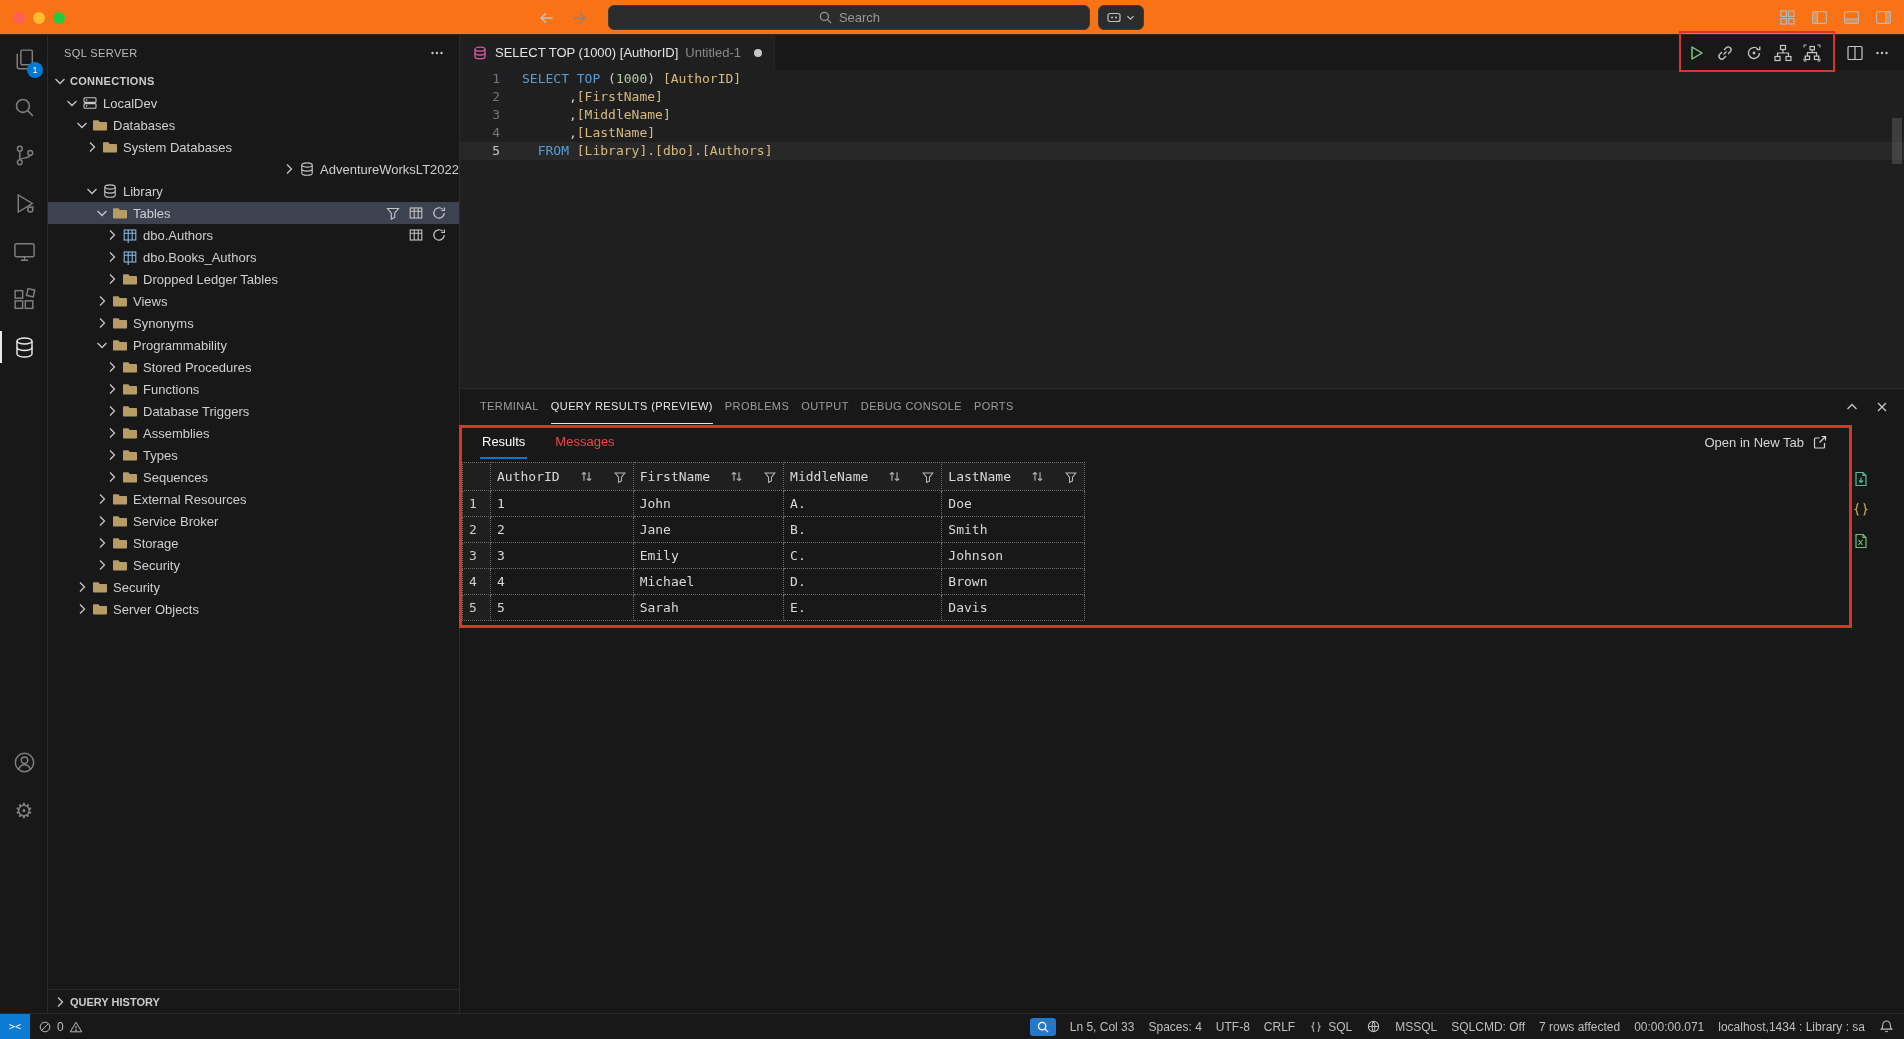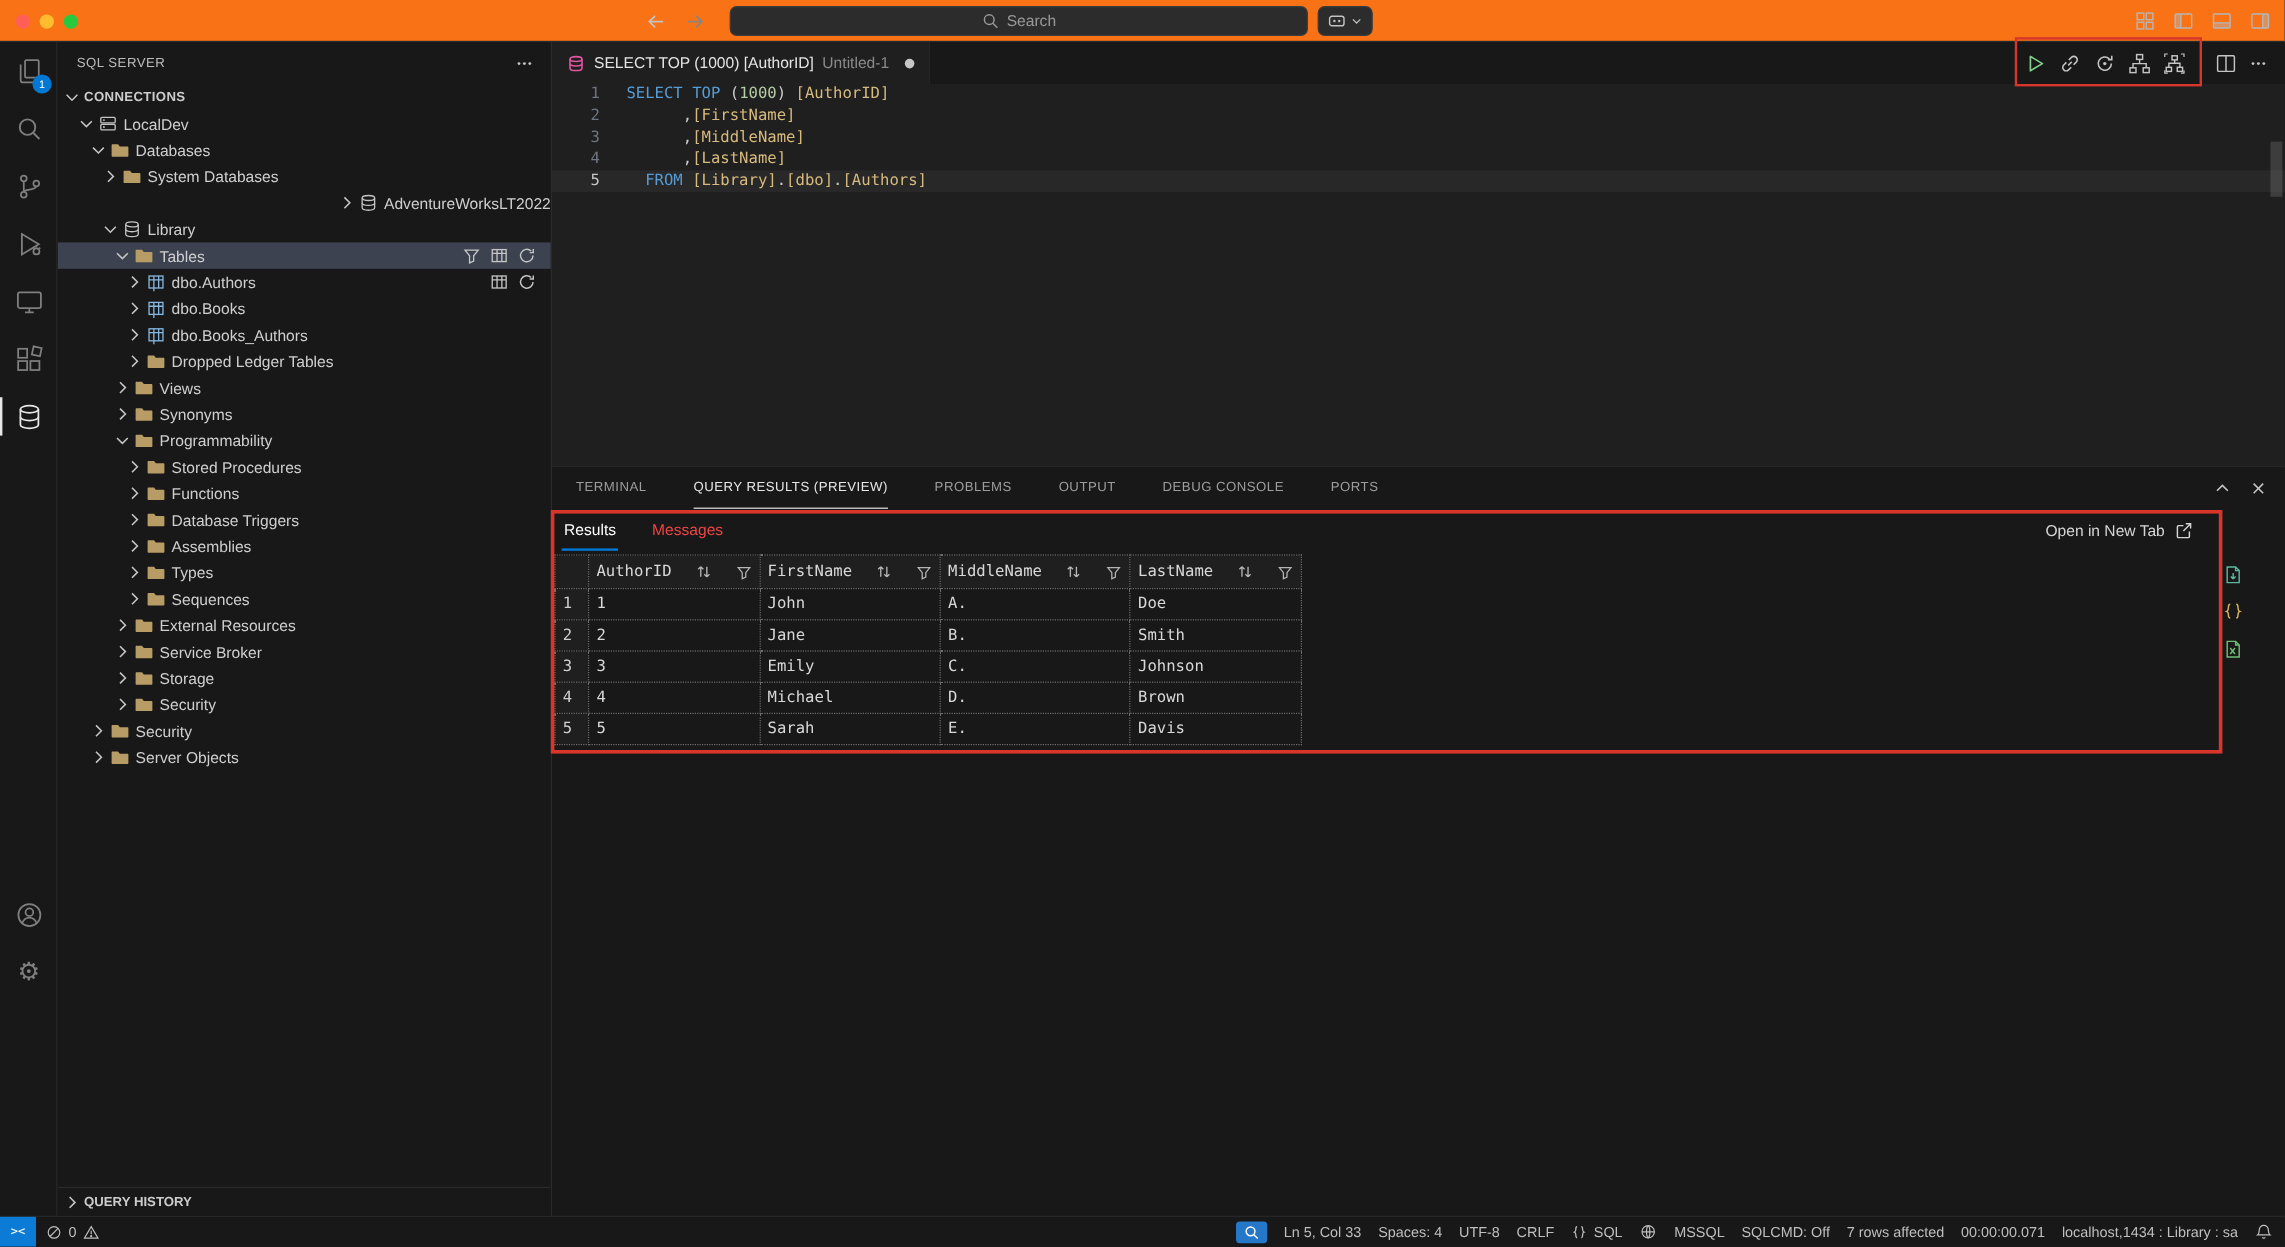--- a/index.html
+++ b/index.html
@@ -58,27 +58,27 @@
 .code-line.current{background:rgba(255,255,255,.045);}
 .gutter{width:40px;text-align:right;color:#6e7681;flex:none;}
 .code-line.current .gutter{color:#c6c6c6;}
 .line-text{white-space:pre;margin-left:22px;}
 .tok-kw{color:#569cd6;}.tok-id{color:#d7ba7d;}.tok-num{color:#b5cea8;}.tok-pl{color:#cccccc;}
 .scroll-thumb{position:absolute;right:2px;top:48px;width:10px;height:46px;background:rgba(140,140,140,.28);}
 
 
 .panel{flex:1;border-top:1px solid #2b2b2b;background:#181818;display:flex;flex-direction:column;min-height:0;}
 .panel-header{height:35px;display:flex;align-items:center;padding:0 14px 0 20px;flex:none;}
-.panel-tabs{display:flex;gap:39px;height:100%;}
+.panel-tabs{display:flex;gap:12px;height:100%;}
 .panel-tab{display:flex;align-items:center;font-size:11px;letter-spacing:.4px;color:#9d9d9d;height:100%;border-bottom:1px solid transparent;cursor:pointer;}
 .panel-tab.active{color:#e7e7e7;border-bottom-color:#e7e7e7;}
 .panel-actions{margin-left:auto;display:flex;gap:14px;align-items:center;}
 .panel-actions .icn{cursor:pointer;}
 .panel-body{flex:1;position:relative;padding-left:2px;}
-.results-header{height:36px;display:flex;align-items:center;padding:0 76px 0 6px;}
+.results-header{height:36px;display:flex;align-items:center;padding:0 76px 0 18px;}
 .results-tab{font-size:13px;color:#ef4444;padding:8px 2px;margin-right:26px;border-bottom:2px solid transparent;cursor:pointer;}
 .results-tab.active{color:#fff;border-bottom-color:#0078d4;}
 .open-new-tab{margin-left:auto;display:flex;align-items:center;gap:8px;color:#d6d6d6;font-size:13px;cursor:pointer;}
 .grid{border-collapse:collapse;font-family:"DejaVu Sans Mono",monospace;font-size:13px;color:#d8d8d8;margin-top:2px;table-layout:fixed;}
 .grid th,.grid td{border:1px dotted #6e6e6e;padding:0 6px;text-align:left;font-weight:normal;overflow:hidden;}
 .grid th{height:28px;background:#1f1f1f;}
 .grid td{height:26px;background:#181818;cursor:default;}
 .grid .rownum,.grid .rownum-h{background:#1f1f1f;color:#cfcfcf;}
 .hdr-inner{display:flex;align-items:center;gap:19px;}
 .col-label{margin-right:auto;}
@@ -407,34 +407,20 @@
                 <path d="M2.2 6.2h11.6M6.2 3v10M10.2 3v10"></path>
               </svg>
             </span>
             <span class="icn">
               <svg width="16" height="16" viewBox="0 0 16 16" fill="none" stroke="#c5c5c5" stroke-width="1.2">
                 <path d="M13.2 8a5.2 5.2 0 1 1-1.6-3.8"></path>
                 <path d="M13.4 2.5v3h-3"></path>
               </svg>
             </span>
           </span>
-        </div>
-        <div class="tree-row" style="padding-left: 56px;">
-          <span class="icn twisty">
-            <svg width="16" height="16" viewBox="0 0 16 16" fill="none" stroke="#c5c5c5" stroke-width="1.3">
-              <path d="M6 3.5L10.5 8L6 12.5"></path>
-            </svg>
-          </span>
-          <span class="icn">
-            <svg width="16" height="16" viewBox="0 0 16 16" fill="none" stroke="#86b7e0" stroke-width="1.1">
-              <rect x="2.2" y="3" width="11.6" height="10"></rect>
-              <path d="M2.2 6.2h11.6M6.2 3v13M6.2 3v10M10.2 3v10"></path>
-            </svg>
-          </span>
-          <span class="tree-label">dbo.Books</span>
         </div>
         <div class="tree-row" style="padding-left: 56px;">
           <span class="icn twisty">
             <svg width="16" height="16" viewBox="0 0 16 16" fill="none" stroke="#c5c5c5" stroke-width="1.3">
               <path d="M6 3.5L10.5 8L6 12.5"></path>
             </svg>
           </span>
           <span class="icn">
             <svg width="16" height="16" viewBox="0 0 16 16" fill="none" stroke="#86b7e0" stroke-width="1.1">
               <rect x="2.2" y="3" width="11.6" height="10"></rect>

